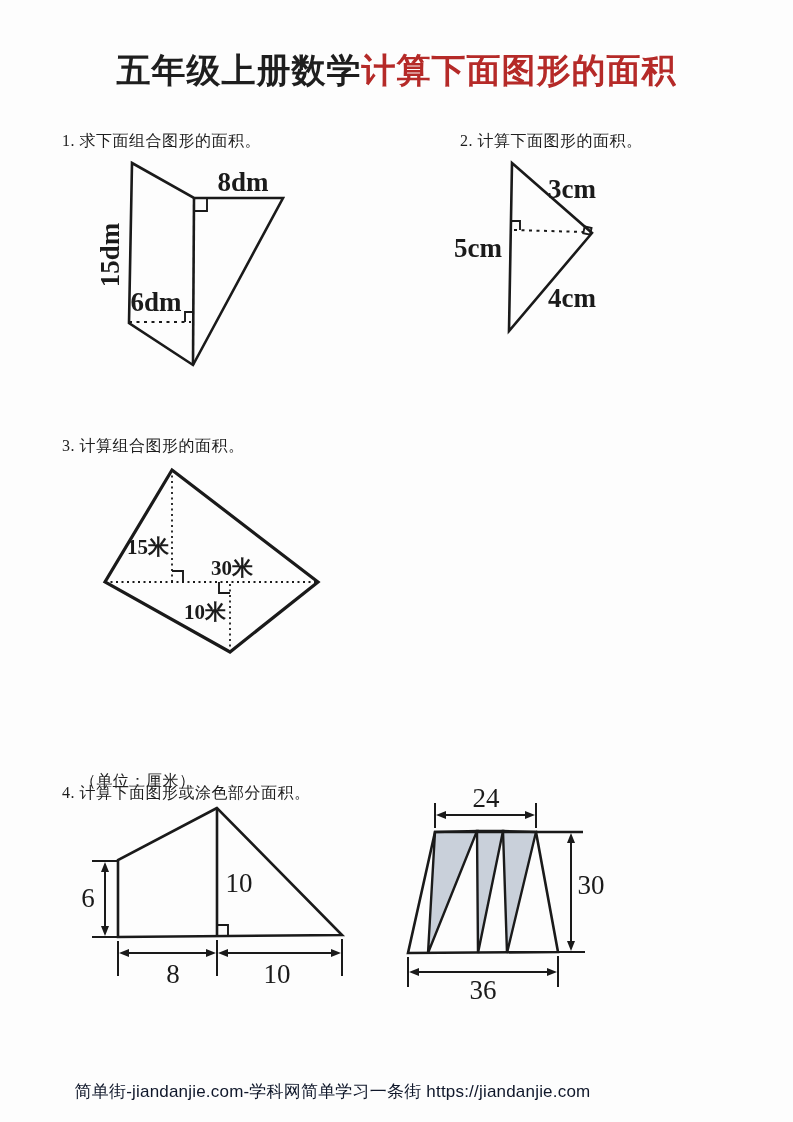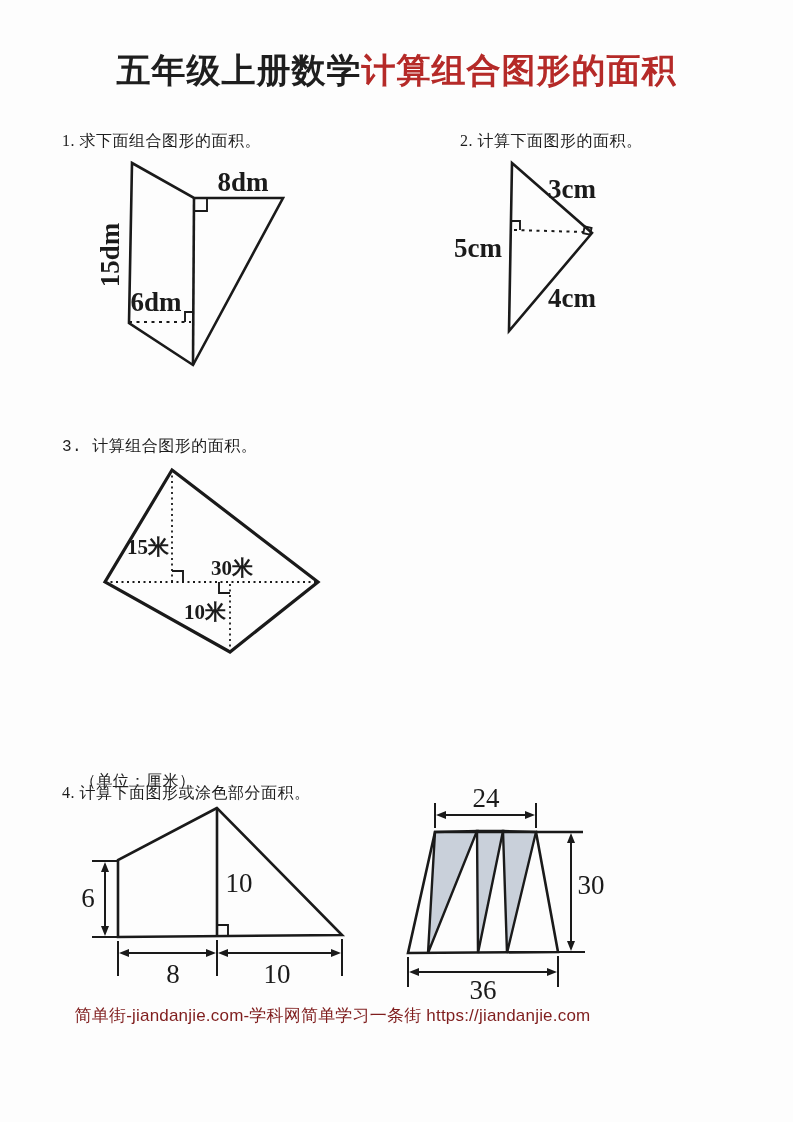--- a/index.html
+++ b/index.html
@@ -9,46 +9,46 @@
     overflow:hidden;
   }
   .abs{position:absolute;}
   .title{
     top:48px;left:0;width:793px;text-align:center;
     font-size:34px;font-weight:600;letter-spacing:1px;white-space:nowrap;
   }
   .title .red{color:#b52a28;}
   .ph{font-size:16px;letter-spacing:0.5px;white-space:nowrap;}
   .footer{
-    top:1004px;left:0;width:665px;text-align:center;
+    top:1080px;left:0;width:665px;text-align:center;
     font-family:"Liberation Sans","DejaVu Sans",sans-serif;
-    font-size:17px;color:#7f1d1d;letter-spacing:0.2px;white-space:nowrap;
+    font-size:17px;color:#0f172a;letter-spacing:0.2px;white-space:nowrap;
   }
   svg{position:absolute;overflow:visible;}
   svg text{font-family:"Liberation Serif","DejaVu Serif",serif;fill:#1b1b1b;}
   .shape{fill:none;stroke:#1a1a1a;stroke-width:2.6;stroke-linejoin:miter;}
   .thin{fill:none;stroke:#1a1a1a;stroke-width:1.9;}
   .dash{fill:none;stroke:#1a1a1a;stroke-width:2;stroke-dasharray:3 4.5;}
   .dot{fill:none;stroke:#1a1a1a;stroke-width:1.8;stroke-dasharray:2 3.5;}
   .dim{fill:none;stroke:#1a1a1a;stroke-width:2;}
   .ah{fill:#1a1a1a;stroke:none;}
   .lbl{font-size:27px;font-weight:600;}
   .lbl3{font-size:21px;font-weight:700;}
   .num{font-size:27px;font-weight:400;}
 </style>
 </head>
 <body>
 
 <div class="abs title">
-  <span>五年级上册数学</span><span class="red">计算组合图形的面积</span>
+  <span>五年级上册数学</span><span class="red">计算下面图形的面积</span>
 </div>
 
 <div class="abs ph" style="left:62px;top:131px;">1. 求下面组合图形的面积。</div>
 <div class="abs ph" style="left:432px;top:131px;margin-left:28px;">2. 计算下面图形的面积。</div>
-<div class="abs ph" style="left:62px;top:436px;font-family:Liberation Mono, monospace;">3. 计算组合图形的面积。</div>
+<div class="abs ph" style="left:62px;top:436px;">3. 计算组合图形的面积。</div>
 <div class="abs ph" style="left:62px;top:783px;">4. 计算下面图形或涂色部分面积。</div>
 <div class="abs ph" style="left:80px;top:771px;">（单位：厘米）</div>
 
 <svg style="left:80px;top:150px;" width="235" height="230" viewBox="0 0 235 230">
   <polygon class="shape" points="52,13 114,48 203,48 113,215 49,173"></polygon>
   <line class="shape" x1="114" y1="48" x2="113" y2="215"></line>
   <path class="thin" d="M127,48.5 L127,61 L114,61"></path>
   <line class="dash" x1="49" y1="172" x2="111" y2="172"></line>
   <path class="thin" d="M105,172 L105,162 L112.5,162"></path>
   <text class="lbl" x="163" y="41" text-anchor="middle">8dm</text>

